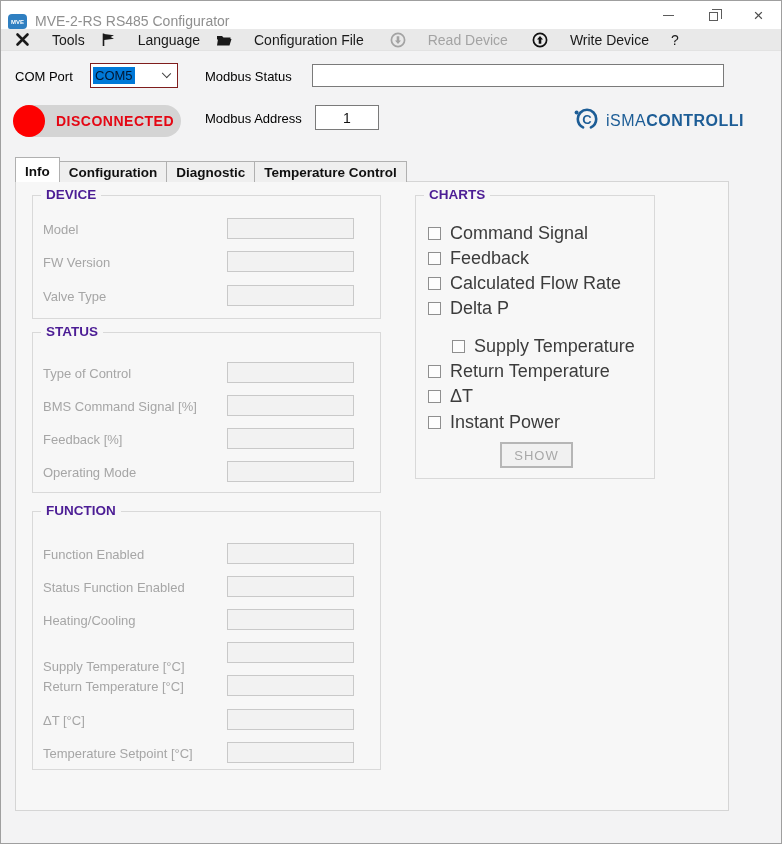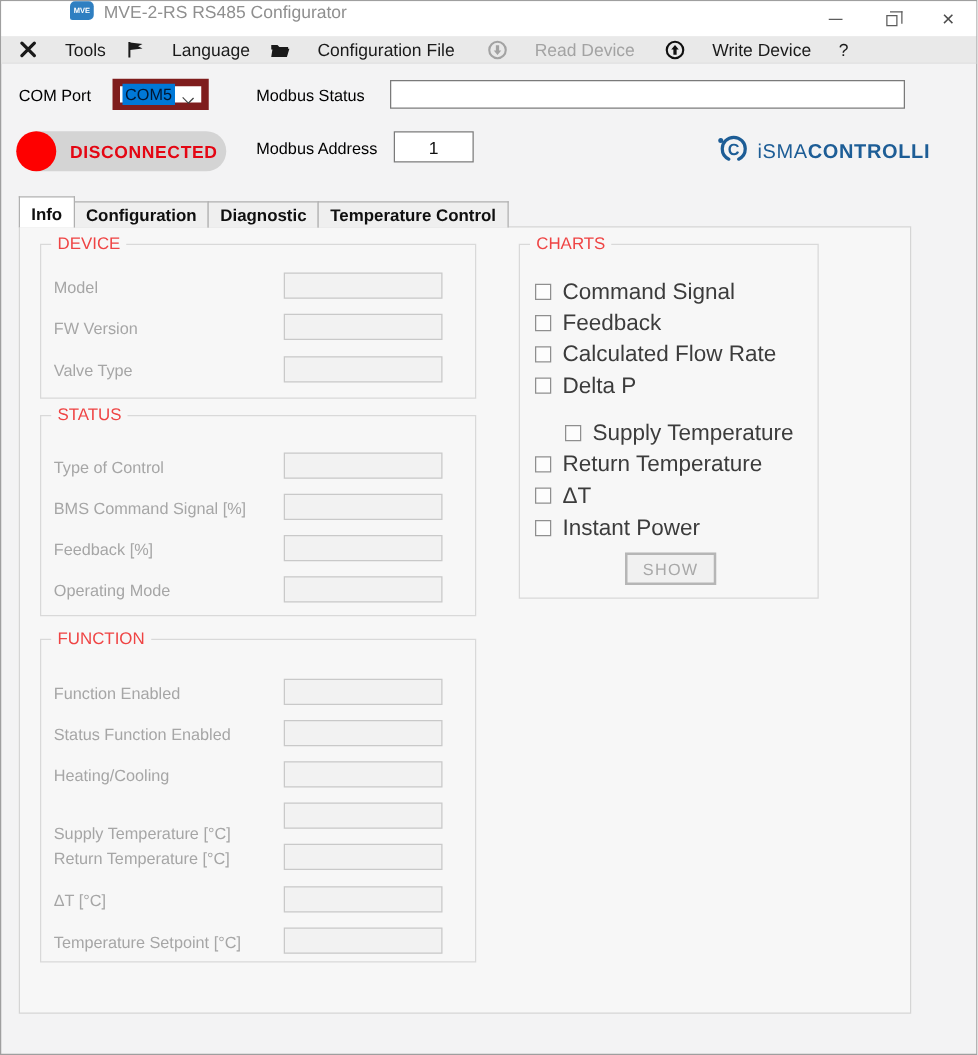--- a/index.html
+++ b/index.html
@@ -1,61 +1,61 @@
 <!DOCTYPE html>
 <html><head>
 <meta charset="utf-8">
 <style>
   * { margin:0; padding:0; box-sizing:border-box; }
   html,body { width:782px; height:844px; }
   body { font-family:"Liberation Sans", sans-serif; background:#f3f3f4; position:relative; overflow:hidden; }
   .window { position:absolute; inset:0; border:1px solid #9f9f9f; background:#f3f3f4; }
 
   
-  .titlebar { position:absolute; top:0; left:0; right:0; height:28px; background:#ffffff; display:flex; align-items:flex-start;padding-left:48px; }
+  .titlebar { position:absolute; top:0; left:0; right:0; height:28px; background:#ffffff; display:flex; align-items:flex-end; }
   .appicon { width:19px; height:15px; margin-left:7px; background:#2f7fc1; border-radius:4px 4px 4px 2px; color:#fff; font-size:6px; font-weight:bold; display:flex; align-items:center; justify-content:center; letter-spacing:0; }
   .apptitle { margin-left:8px; font-size:14px; color:#8f8f8f; }
   .wincontrols { margin-left:auto; display:flex; height:100%; }
   .winbtn { width:45px; height:100%; display:flex; align-items:center; justify-content:center; color:#5c5c5c; font-size:15px; }
   .minglyph { display:block; width:11px; border-top:1px solid #5c5c5c; }
   .restoreglyph { position:relative; width:9px; height:9px; border:1px solid #5c5c5c; margin-top:2px; background:#fff; }
   .restoreglyph::before { content:""; position:absolute; left:2px; top:-4px; width:9px; height:9px; border:1px solid #5c5c5c; border-bottom:none; border-left:none; }
   .closeglyph { font-size:17px; line-height:1; color:#4d4d4d; }
 
   
   .menubar { position:absolute; top:28px; left:0; right:0; height:22px; background:#e9e9e9; display:flex; align-items:center; font-size:14px; color:#1a1a1a; border-bottom:1px solid #e2e2e2; }
   .menu-item { display:flex; align-items:center; gap:22px; padding:0 8px; height:100%; cursor:default; }
   .menu-item.disabled { color:#a3a3a3; }
   .menu-item svg { display:block; }
   .mi-tools { margin-left:6px; }
   .menu-q { padding:0 14px; }
 
   
   .lbl { position:absolute; font-size:13px; color:#000; }
-  .combo { position:absolute; left:89px; top:62px; width:77px; height:25px; background:#fff; border:6px solid #7f1d1d; display:flex; align-items:center; }
+  .combo { position:absolute; left:89px; top:62px; width:88px; height:25px; background:#fff; border:1px solid #7f1d1d; display:flex; align-items:center; }
   .combo .sel { margin-left:2px; padding:1px 2px; background:#0078d7; color:#001733; font-size:13px; }
   .combo .chev { position:absolute; right:7px; top:8px; width:7px; height:7px; border-right:1.5px solid #404040; border-bottom:1.5px solid #404040; transform:rotate(45deg) scale(1,0.9); margin-top:-2px; }
   .txt-modbus-status { position:absolute; left:311px; top:63px; width:412px; height:23px; background:#fff; border:1px solid #7a7a7a; font-size:13px; padding:0 4px; font-family:"Liberation Sans",sans-serif; }
   .txt-modbus-address { position:absolute; left:314px; top:104px; width:64px; height:25px; background:#fff; border:1px solid #7a7a7a; font-size:14px; text-align:center; font-family:"Liberation Sans",sans-serif; color:#111; }
   .pill { position:absolute; left:13px; top:104px; width:167px; height:32px; background:#d4d4d4; border-radius:16px; display:flex; align-items:center; }
   .pill .dot { position:absolute; left:-1px; top:0px; width:32px; height:32px; border-radius:50%; background:#fe0000; }
   .pill .ptext { margin-left:42px; font-size:14px; font-weight:bold; color:#e40613; letter-spacing:0.5px; }
   .brand { position:absolute; left:571px; top:104px; display:flex; align-items:center; gap:6px; }
   .brand .bname { font-size:16px; letter-spacing:0.5px; color:#1d5d96; }
   .brand .bname b { font-weight:bold; }
 
   
   .tabstrip { position:absolute; left:14px; top:156px; display:flex; align-items:flex-end; height:25px; z-index:3; }
   .tab { font-size:13.5px; font-weight:bold; color:#101010; background:#efefef; border:1px solid #b0b0b0; border-bottom:none; padding:3px 9px 4px 9px; height:21px; margin-right:-1px; }
   .tab.active { background:#ffffff; height:25px; padding-top:6px; position:relative; z-index:4; }
 
   
   .panel { position:absolute; left:14px; top:180px; width:714px; height:630px; background:#f7f7f7; border:1px solid #d5d5d5; z-index:2; }
   .group { position:absolute; border:1px solid #d9d9d9; }
-  .gtitle { position:absolute; top:-9px; left:8px; background:#f7f7f7; padding:0 5px; font-size:13.5px; font-weight:normal; color:#ef4444; }
+  .gtitle { position:absolute; top:-9px; left:8px; background:#f7f7f7; padding:0 5px; font-size:13.5px; font-weight:bold; color:#4c1d95; }
   .flabel { position:absolute; font-size:13px; color:#a6a6a6; }
   .finput { position:absolute; width:127px; height:21px; background:#f2f2f2; border:1px solid #c9c9c9; font-size:13px; padding:0 4px; color:#8f8f8f; font-family:"Liberation Sans",sans-serif; }
   .cbrow { position:absolute; left:12px; display:flex; align-items:center; gap:9px; }
   .cbbox { width:13px; height:13px; background:#fdfdfd; border:1px solid #8f8f8f; }
   .cblabel { font-size:18px; color:#3c3c3c; }
   .showbtn { position:absolute; left:84px; top:246px; width:73px; height:26px; background:#f1f1f1; border:2px solid #b6b6b6; color:#a8a8a8; font-size:13px; letter-spacing:1px; font-family:"Liberation Sans",sans-serif; }
 
   
   #g-device   { left:16px;  top:13px;  width:349px; height:124px; }
   #g-status   { left:16px;  top:150px; width:349px; height:161px; }

